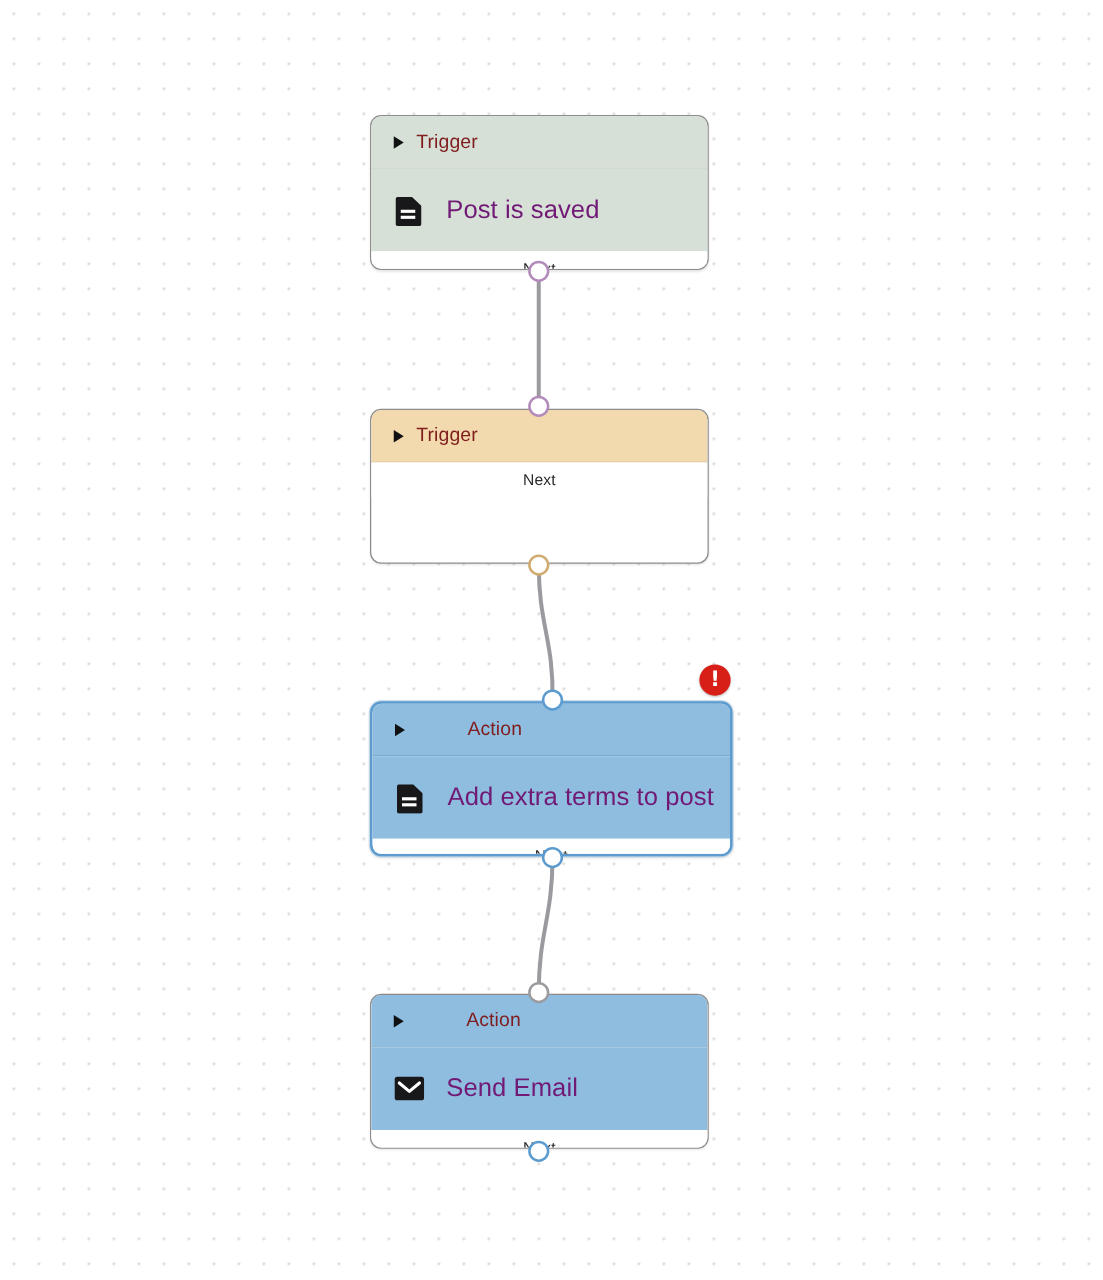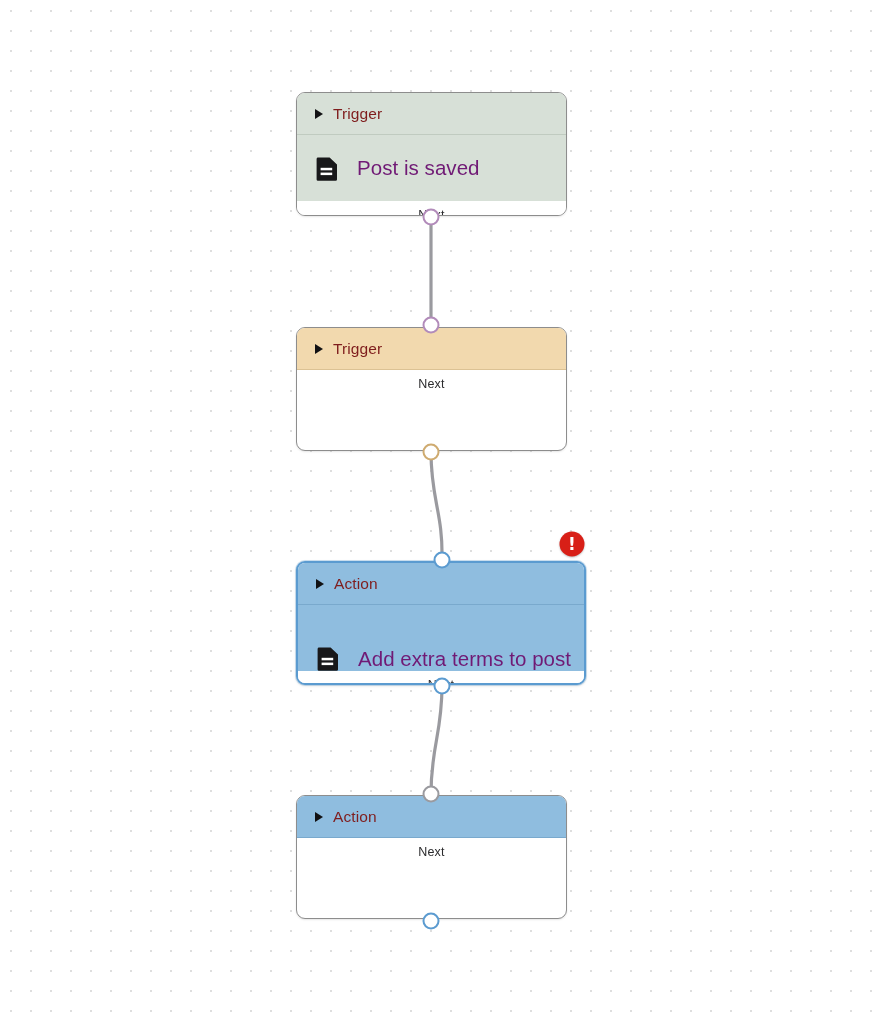--- a/index.html
+++ b/index.html
@@ -109,23 +109,23 @@
 
   
   .theme-trigger  .node-header { background: #d7e0d7; }
   .theme-trigger  .node-divider { background: #c0cbc0; }
   .theme-trigger  .node-body   { background: #d7e0d7; }
 
   .theme-advanced .node-header { background: #f2d9ae; }
   .theme-advanced .node-divider { background: #dcc294; }
   .theme-advanced .node-body   { background: #f2d9ae; }
 
-  .theme-action   .node-header { background: #8fbddf; }
+  .theme-action   .node-header { background: #8fbddf; gap: 40px; }
   .theme-action   .node-divider { background: #79a9cd; }
-  .theme-action   .node-body   { background: #8fbddf; align-items: flex-end; }
+  .theme-action   .node-body   { background: #8fbddf; }
 
   
   .port {
     position: absolute;
     width: 17px;
     height: 17px;
     border-radius: 50%;
     background: #ffffff;
     z-index: 6;
     transform: translate(-50%, -50%);
@@ -221,20 +221,29 @@
       <span>Next</span>
     </div>
   </div>
 
   <div class="node theme-action" style="left:296px; top:795px; width:271px; height:124px;">
     <div class="node-header">
       <span class="disclosure"></span>
       <span>Action</span>
     </div>
     <div class="node-divider"></div>
+    <div class="node-body">
+      <span class="node-icon">
+        <svg width="26" height="22" viewBox="0 0 26 22" aria-hidden="true">
+          <rect x="0.8" y="1" width="24.4" height="19.6" rx="2.2" fill="#18181a"></rect>
+          <path d="M4.6 6.2 L13 13.2 L21.4 6.2" fill="none" stroke="#ffffff" stroke-width="2.6" stroke-linecap="round" stroke-linejoin="round"></path>
+        </svg>
+      </span>
+      <span class="node-title">Send Email</span>
+    </div>
     <div class="node-footer">
       <span>Next</span>
     </div>
   </div>
 
   <div class="port port-purple" style="left:431px; top:217px;"></div>
   <div class="port port-purple" style="left:431px; top:325px;"></div>
   <div class="port port-tan" style="left:431px; top:452px;"></div>
   <div class="port port-blue" style="left:442px; top:560px;"></div>
   <div class="port port-blue" style="left:442px; top:686px;"></div>

